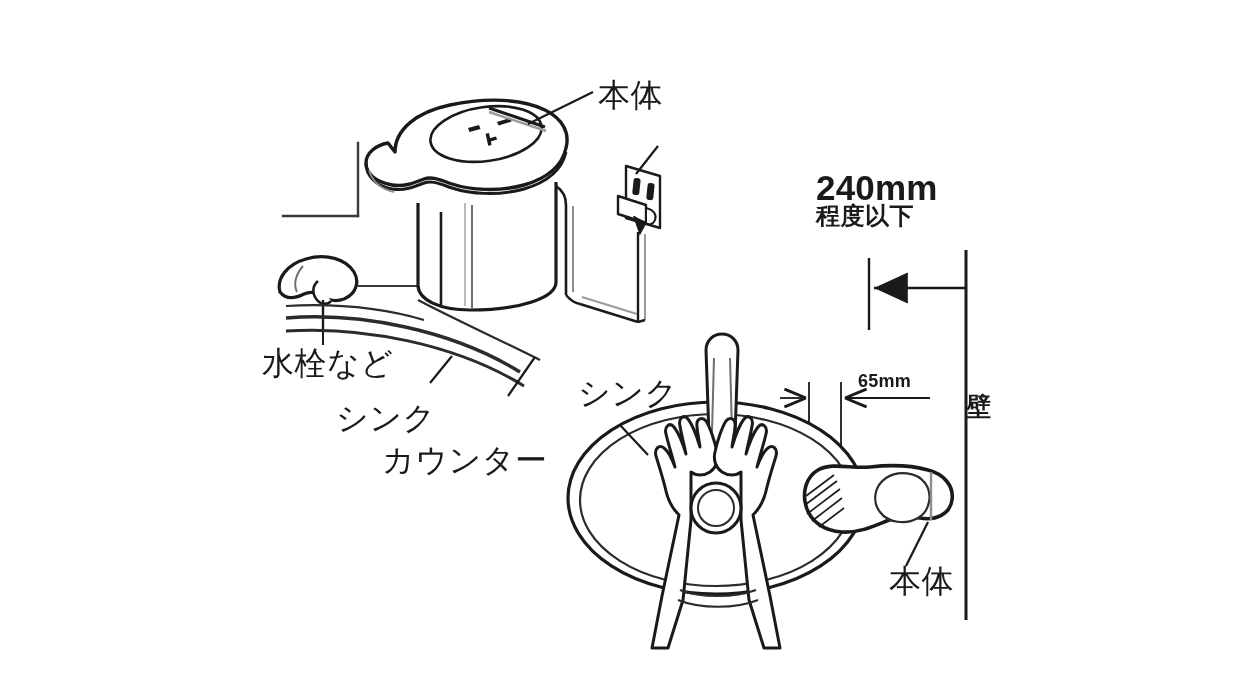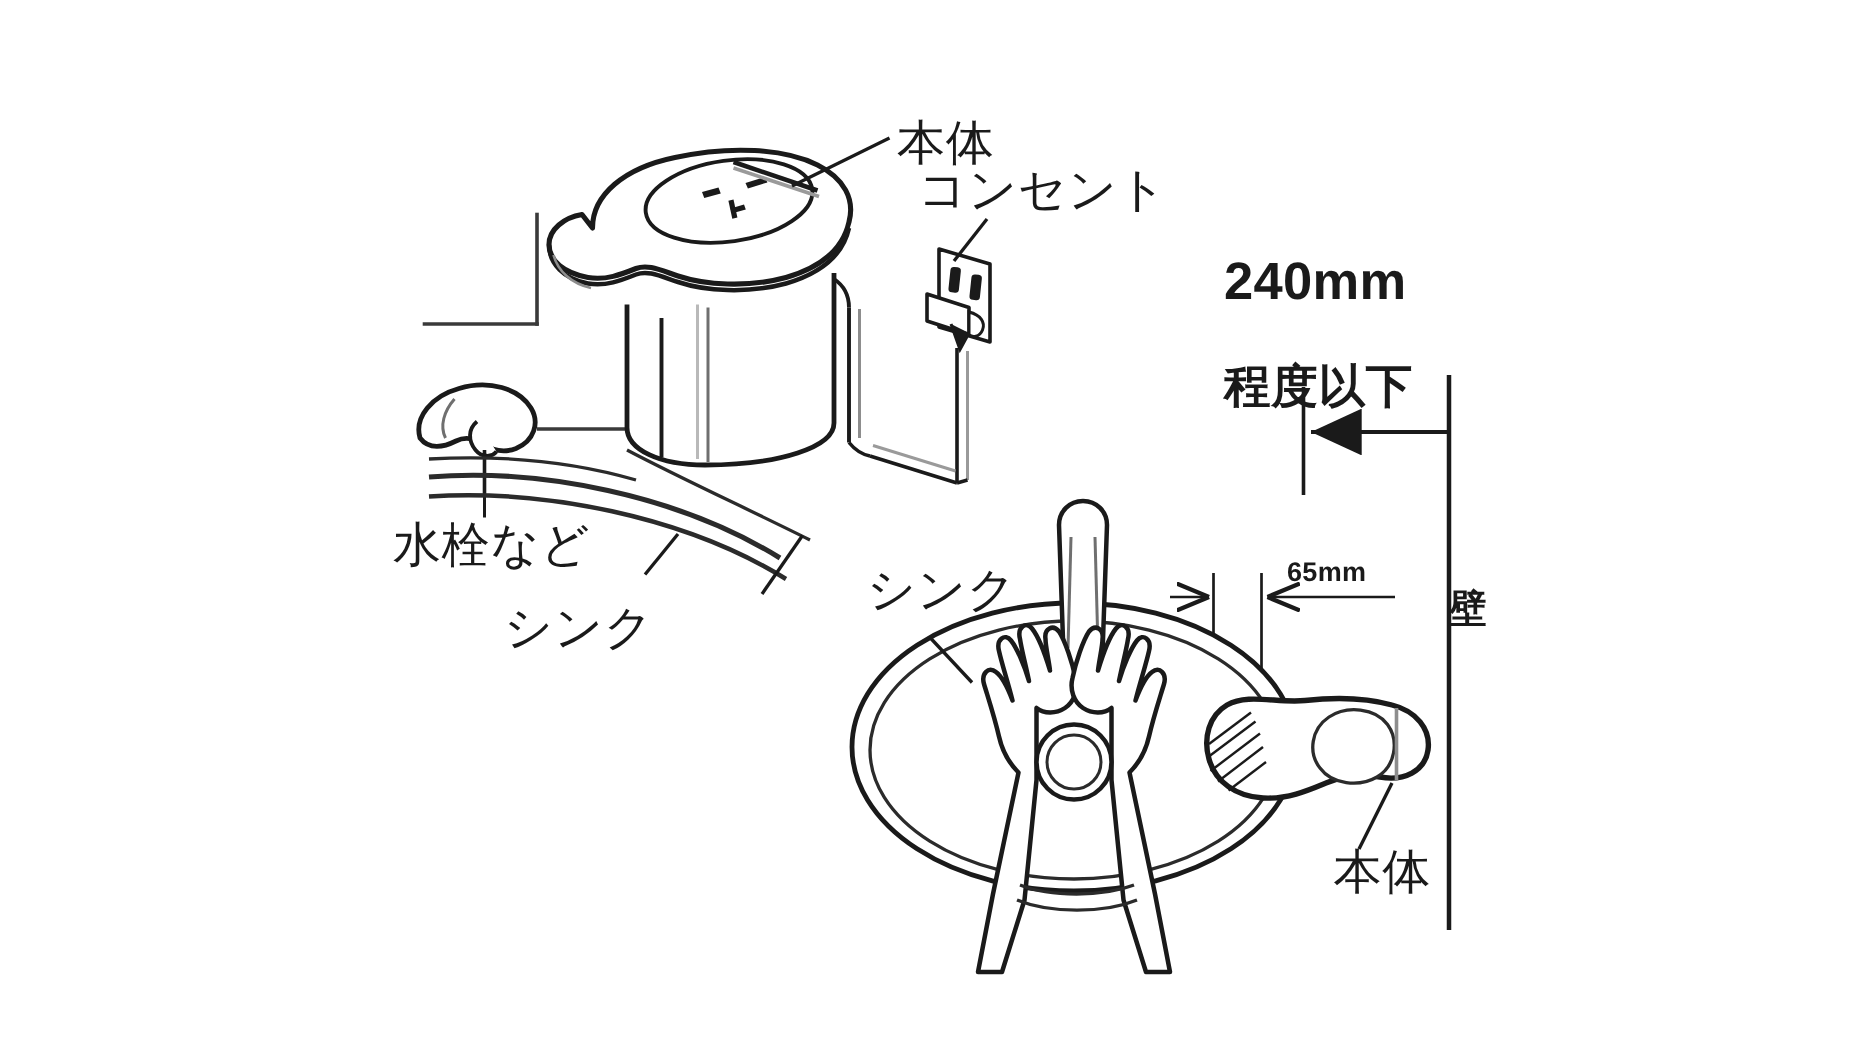--- a/index.html
+++ b/index.html
@@ -17,21 +17,21 @@
     position:absolute;
     font-family:"Liberation Sans","DejaVu Sans",sans-serif;
     color:#1a1a1a;
     white-space:nowrap;
     line-height:1.18;
     letter-spacing:0.5px;
   }
   .lbl-jp{font-size:32px;font-weight:400;}
   .dim{font-size:35px;font-weight:700;letter-spacing:0.2px;}
   .dim-sm{font-size:18px;font-weight:600;letter-spacing:0.2px;}
-  .dim-sub{font-size:31px;font-weight:700;letter-spacing:0.5px;margin-top:38px;}
+  .dim-sub{font-size:24px;font-weight:700;letter-spacing:0.5px;}
   .wall-lbl{font-size:25px;font-weight:700;}
 </style>
 </head>
 <body>
 
 <div id="stage">
 
   <svg id="fig" viewBox="0 0 1240 698">
     <defs>
       <marker id="arwFill" markerWidth="14" markerHeight="12" refX="13" refY="6" orient="auto">
@@ -251,26 +251,26 @@
 
         <path d="M931,472 L931,520" fill="none" stroke="#8d8d8d" stroke-width="2.4"></path>
       </g>
       <path d="M906,566 L928,522" fill="none" stroke="#1a1a1a" stroke-width="2.2"></path>
       <path d="M620,425 L648,455" fill="none" stroke="#1a1a1a" stroke-width="2.2"></path>
     </g>
   </svg>
 
   <div class="lbl lbl-jp" style="left:598px;top:77px;">本体</div>
 
-  <div class="lbl lbl-jp" style="left:612px;top:108px;">コンセント</div>
 
   <div class="lbl lbl-jp" style="left:262px;top:345px;">水栓など</div>
 
   <div class="lbl lbl-jp" style="left:336px;top:400px;">シンク</div>
 
+  <div class="lbl lbl-jp" style="left:382px;top:442px;">カウンター</div>
 
   <div class="lbl lbl-jp" style="left:578px;top:375px;">シンク</div>
 
   <div class="lbl lbl-jp" style="left:889px;top:563px;">本体</div>
 
   <div class="lbl wall-lbl" style="left:966px;top:392px;">壁</div>
 
   <div class="lbl dim" style="left:816px;top:167px;">240mm</div>
 
   <div class="lbl dim-sub" style="left:816px;top:202px;">程度以下</div>

